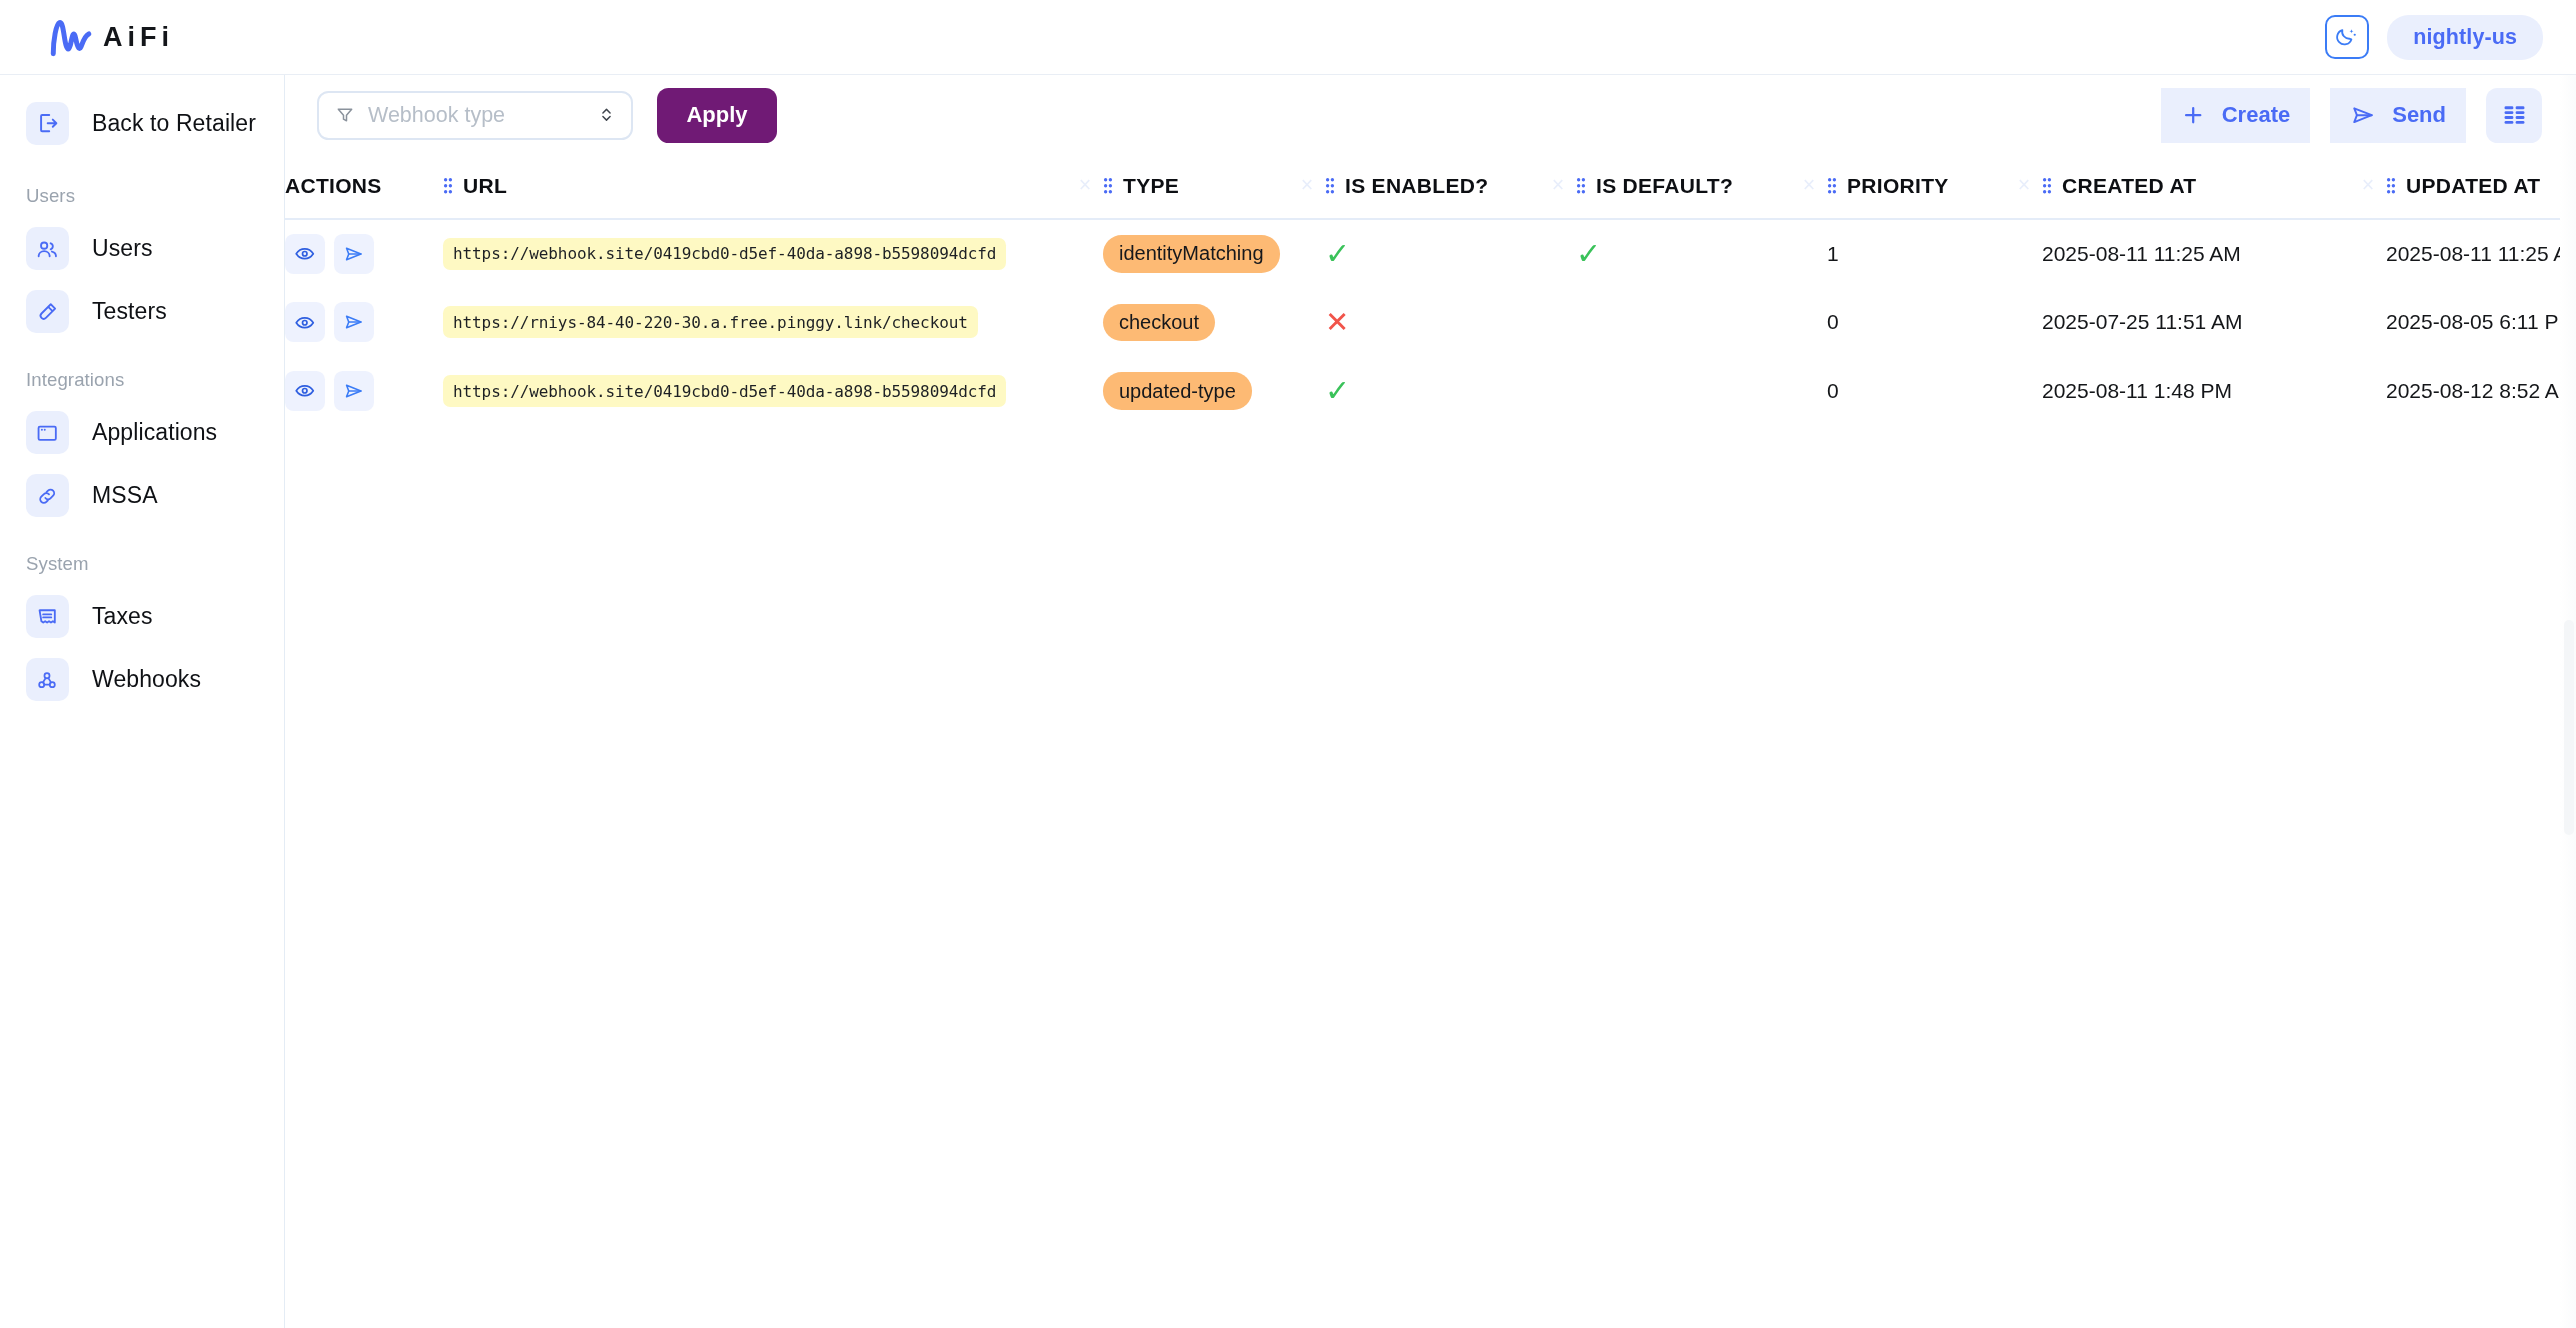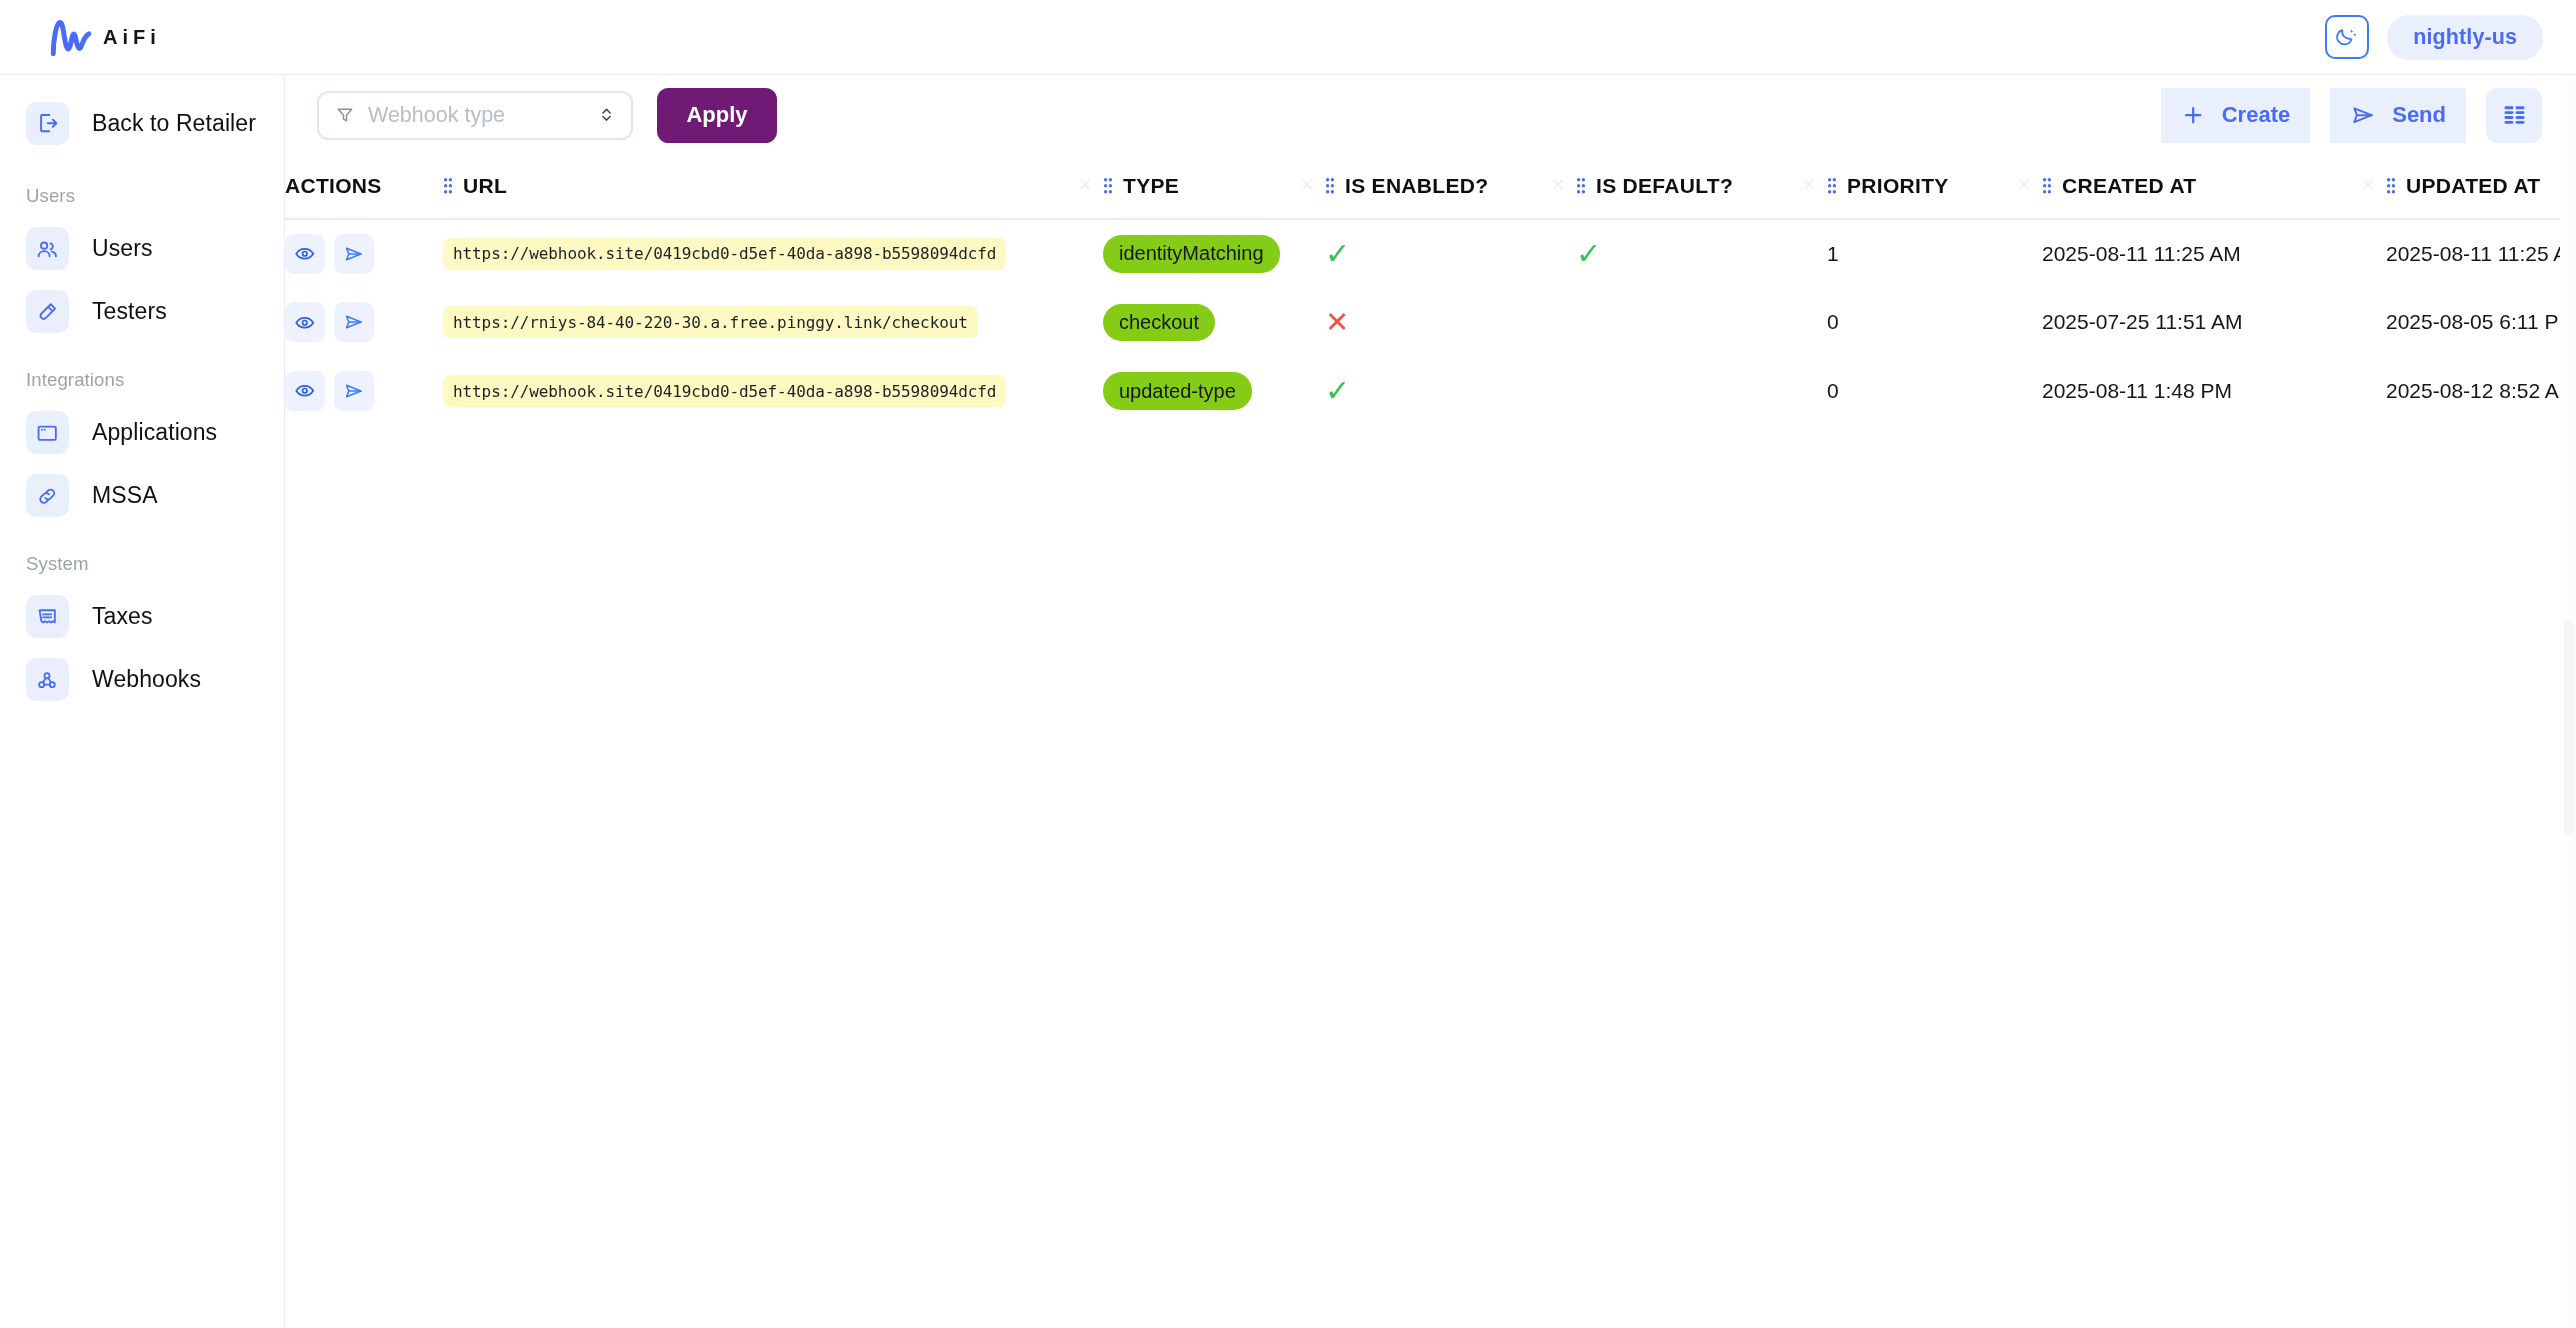--- a/index.html
+++ b/index.html
@@ -15,21 +15,21 @@
   .topbar {
     height: 75px; min-height: 75px;
     display: flex; align-items: center; justify-content: space-between;
     padding: 0 33px 0 32px;
     border-bottom: 1.4px solid #e9eef5;
     background: #fff;
   }
   .logo-wrap { display: flex; align-items: center; gap: 10px; padding-left: 17px; }
   .logo-mark { width: 44px; height: 39px; display: block; }
   .logo-text {
-    font-size: 20px; letter-spacing: 5px; font-weight: 600; color: #14161a;
+    font-size: 27px; letter-spacing: 5px; font-weight: 600; color: #14161a;
   }
   .topbar-right { display: flex; align-items: center; gap: 18.6px; padding-left: 9px; }
   .icon-btn-outline {
     width: 44px; height: 44px; border: 2.2px solid #3b7cf6; border-radius: 10px;
     display: flex; align-items: center; justify-content: center; background: #fff;
   }
   .env-badge {
     background: #eaeffd; color: #4a6bf5; border-radius: 21.5px;
     padding: 10px 26px; font-size: 21.5px; font-weight: 700; letter-spacing: 0.1px;
   }
@@ -113,21 +113,21 @@
   .act-tile {
     width: 40px; height: 40px; border-radius: 8.6px; background: #eef2fe;
     display: flex; align-items: center; justify-content: center; cursor: pointer;
   }
   .url-chip {
     display: inline-block; background: #fef9c3; border-radius: 7.2px;
     padding: 6.5px 10px; font-family: "DejaVu Sans Mono", monospace;
     font-size: 16px; color: #1d2024; letter-spacing: -0.1px; white-space: nowrap;
   }
   .type-chip {
-    display: inline-block; background: #84cc16; border-radius: 18.6px;
+    display: inline-block; background: #fdba74; border-radius: 18.6px;
     padding: 7.2px 16px; font-size: 20px; color: #16181c;
   }
   .bool-yes { color: #3ac25a; font-size: 30px; line-height: 1; font-weight: 500; }
   .bool-no  { color: #f1544a; font-size: 29px; line-height: 1; font-weight: 500; }
   .cell-center-ind { padding-left: 20px; }
   .date-text { font-size: 21px; color: #141619; white-space: nowrap; }
   .prio-text { font-size: 21px; }
 
   
   .vscroll {

